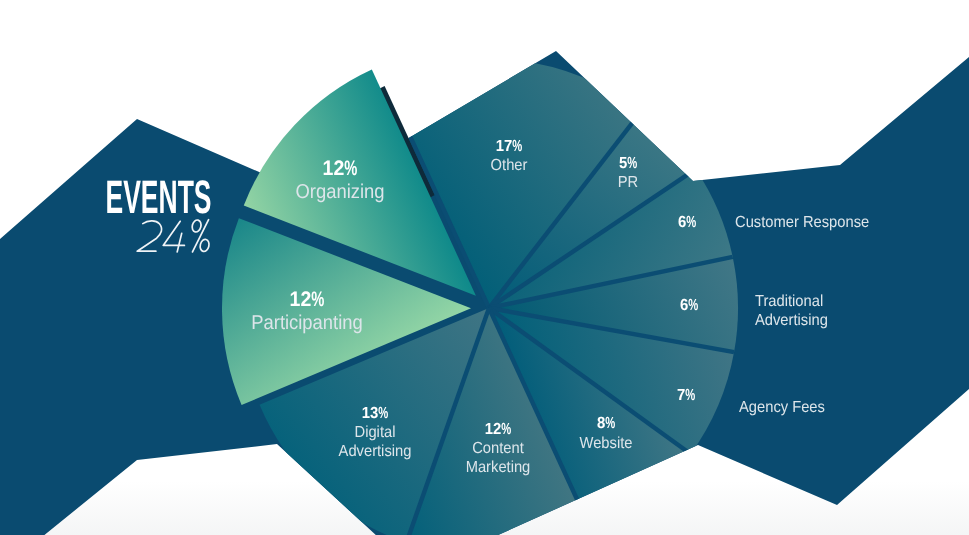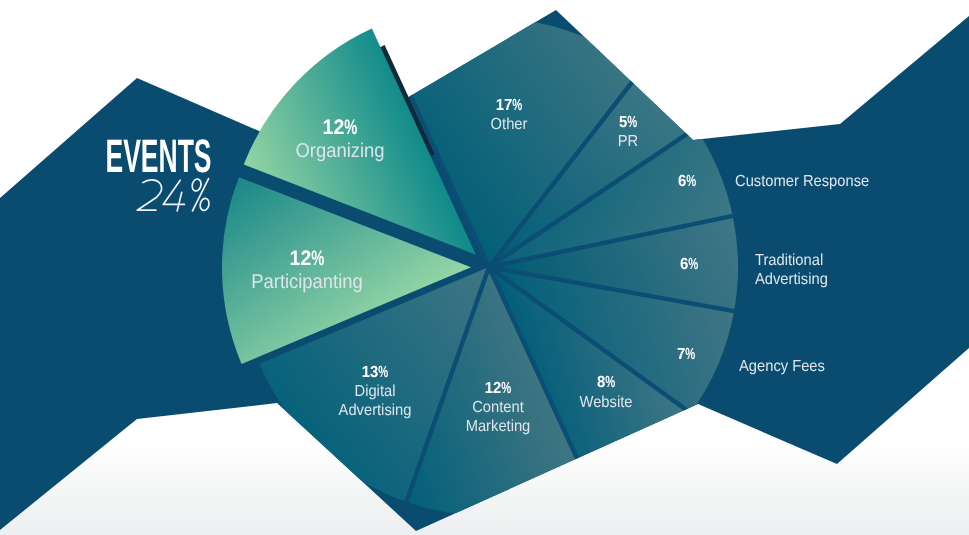--- a/index.html
+++ b/index.html
@@ -1,17 +1,17 @@
 <!DOCTYPE html>
 <html><head>
 <meta charset="utf-8">
 <style>
   html,body{margin:0;padding:0;background:#ffffff;}
   body{width:969px;height:535px;overflow:hidden;font-family:"Liberation Sans",sans-serif;}
-  #stage{position:relative;width:969px;height:477px;}
+  #stage{position:relative;width:969px;height:477px;margin-top:41px;}
   svg{display:block;}
   text{font-family:"Liberation Sans",sans-serif;
        -webkit-font-smoothing:antialiased;text-rendering:geometricPrecision;}
 </style>
 </head>
 <body>
 
 <div id="stage">
   <svg id="chart" width="969" height="535" viewBox="0 0 969 535">
     <defs id="defs">

